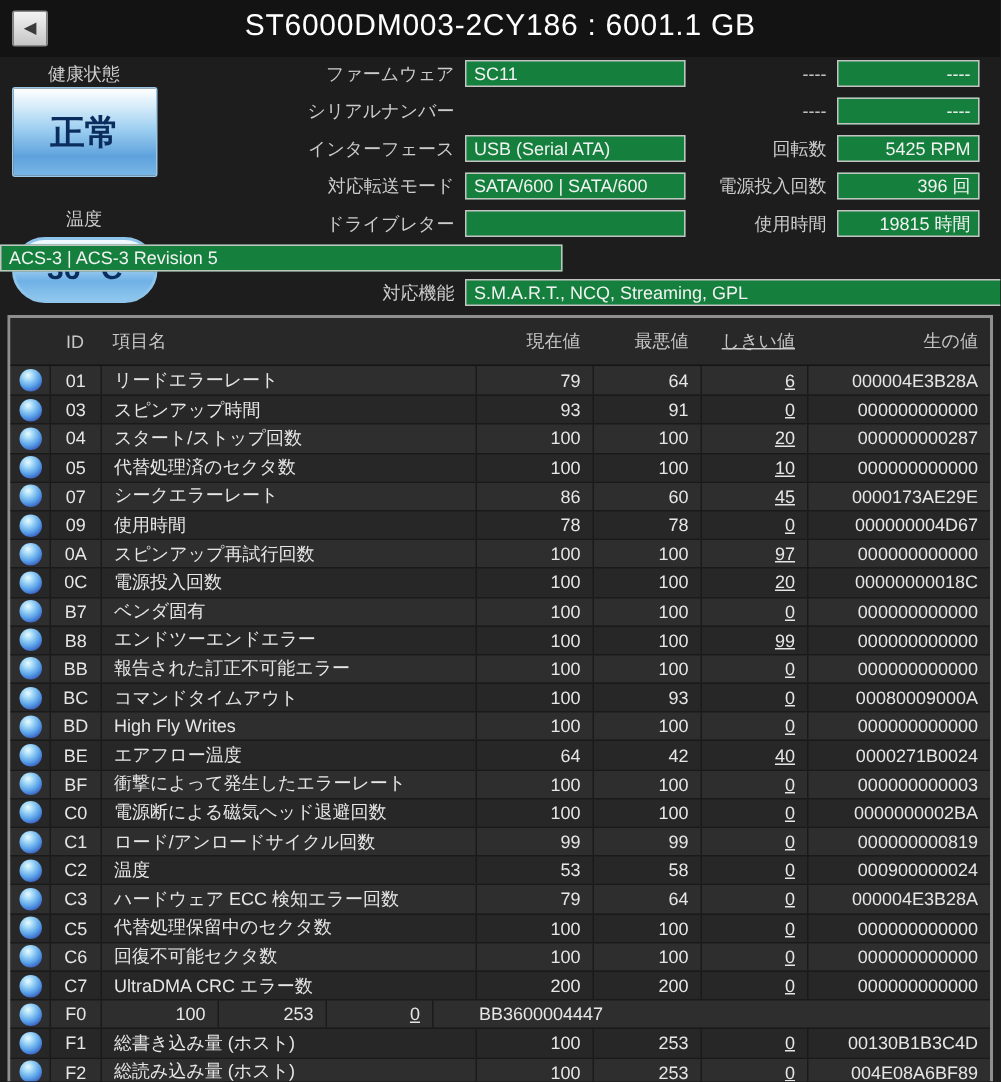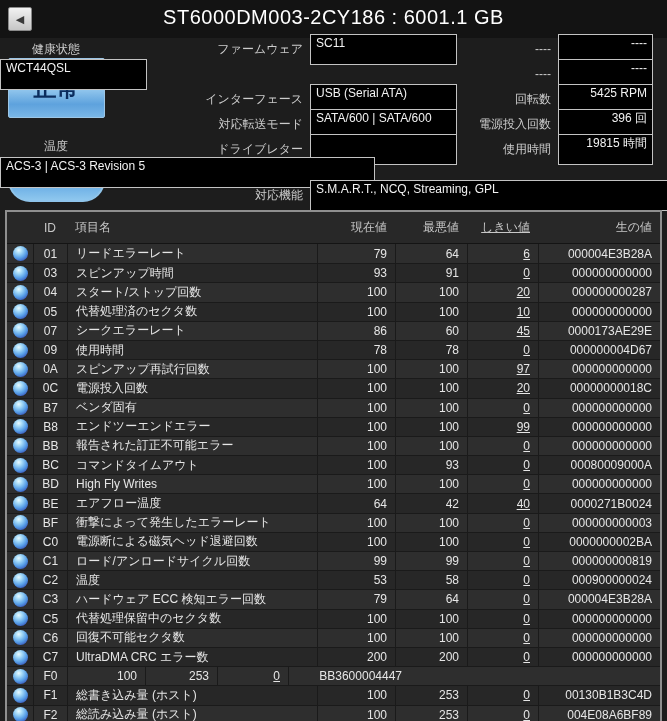--- a/index.html
+++ b/index.html
@@ -21,21 +21,21 @@
   .temp-pill{position:absolute;left:8px;top:158px;width:97px;height:44px;border:2px solid #8fc4ea;border-radius:24px;
     background:linear-gradient(180deg,#f4fbff 0%,#bfe2f7 32%,#6fb1e6 68%,#8ec7ee 100%);
     display:flex;align-items:center;justify-content:center;font-size:20px;font-weight:bold;color:#0b2d5e;cursor:pointer;}
 
   
   .info-col{position:absolute;}
   .irow{display:flex;align-items:center;height:18px;margin-bottom:7px;}
   .irow.wide{margin-bottom:5px;}
   .ilabel{width:310px;text-align:right;padding-right:7px;font-size:12px;color:#cccccc;white-space:nowrap;}
   .ilabel.r{width:118px;}
-  .ifield{height:31px;background:#000000;border:1px solid #c3c3c3;font-size:12px;color:#f2f2f2;
+  .ifield{height:18px;background:#15803d;border:1px solid #c3c3c3;font-size:12px;color:#f2f2f2;
     line-height:16px;padding:0 5px;white-space:nowrap;overflow:hidden;}
   .ifield.mid{width:147px;text-align:left;}
   .ifield.rgt{width:95px;text-align:right;}
   .ifield.w{width:375px;text-align:left;}
 
   
   .smart{position:absolute;left:5px;top:210px;width:657px;border:2px solid #8f8f8f;background:#272727;}
   .t-head{display:flex;height:32px;align-items:center;background:#282828;border-bottom:1px solid #141414;
     font-size:12px;color:#c8c8c8;}
   .t-row{display:flex;height:19.2px;align-items:center;font-size:12px;color:#e6e6e6;}
@@ -78,21 +78,21 @@
   </div>
 
   <div class="info-col" style="left:0;top:40px;">
 
       <div class="irow">
         <div class="ilabel">ファームウェア</div>
         <div class="ifield mid">SC11</div>
       </div>
 
       <div class="irow">
-        <div class="ifield mid">WCT44QSL</div>
+        <div class="ilabel">シリアルナンバー</div>
       </div>
 
       <div class="irow">
         <div class="ilabel">インターフェース</div>
         <div class="ifield mid">USB (Serial ATA)</div>
       </div>
 
       <div class="irow">
         <div class="ilabel">対応転送モード</div>
         <div class="ifield mid">SATA/600 | SATA/600</div>

